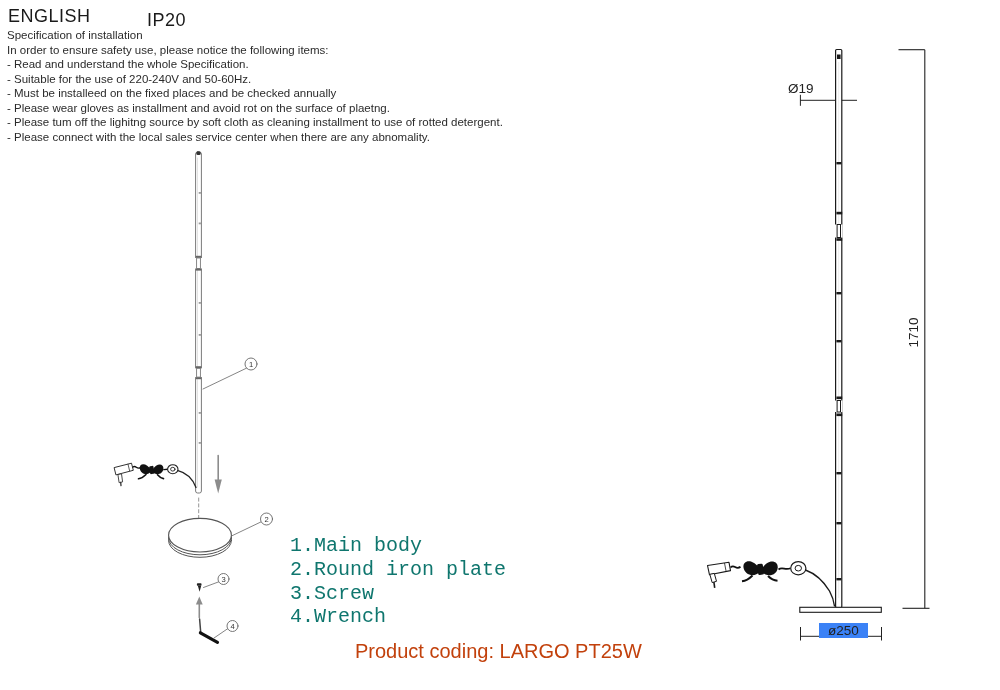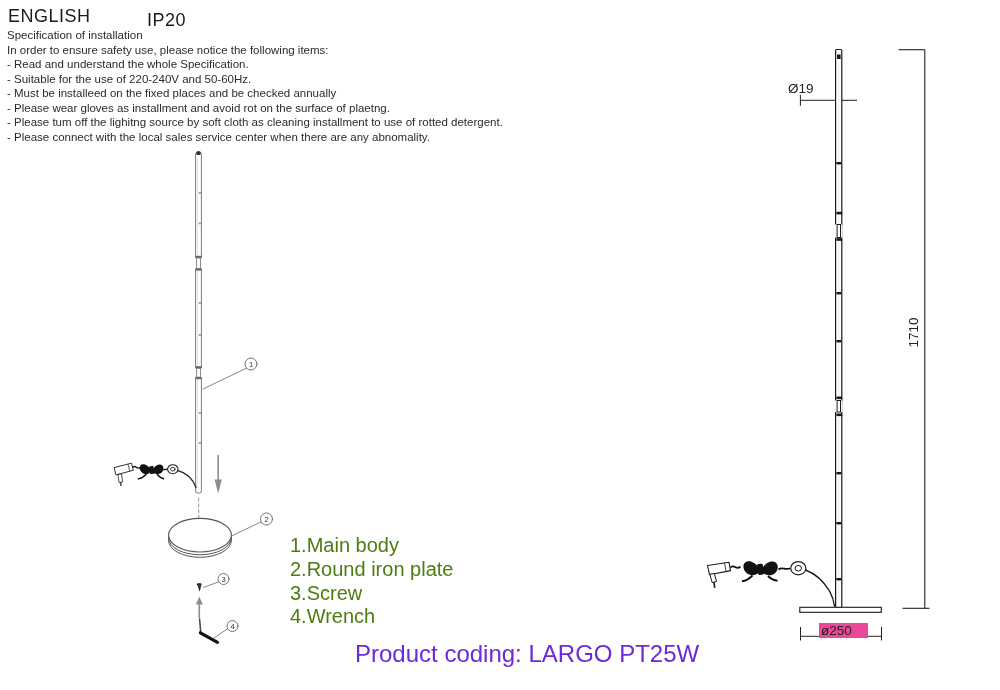--- a/index.html
+++ b/index.html
@@ -4,27 +4,27 @@
 <style>
   html,body{margin:0;padding:0;background:#fff;}
   .canvas{
     position:relative;width:1000px;height:690px;background:#ffffff;overflow:hidden;
     font-family:"Liberation Sans",sans-serif;color:#1a1a1a;
   }
   .abs{position:absolute;white-space:pre;}
   .hdr{font-size:18px;letter-spacing:.5px;color:#1a1a1a;}
   .spec{position:absolute;left:7px;top:28px;font-size:11.5px;line-height:14.55px;color:#2b2b2b;}
   .spec div{white-space:pre;}
-  .parts{position:absolute;left:290px;top:534px;font-size:20px;line-height:23.8px;color:#4d7c0f;}
+  .parts{position:absolute;left:290px;top:534px;font-size:20px;line-height:23.8px;color:#0f766e;font-family:Liberation Mono, monospace;}
   .parts div{white-space:pre;}
-  .coding{position:absolute;left:355px;top:640px;font-size:24px;color:#6d28d9;}
+  .coding{position:absolute;left:355px;top:640px;font-size:20px;color:#c2410c;}
   .dim{position:absolute;font-size:13.5px;color:#222;}
   .dim-top{left:788px;top:81px;}
   .dim-height{left:893px;top:325px;width:41px;height:15px;text-align:center;transform:rotate(-90deg);}
-  .dim-base{left:819px;top:623px;width:45px;background:#ec4899;padding:0 2px;}
+  .dim-base{left:819px;top:623px;width:45px;text-align:center;background:#3b82f6;padding:0 2px;}
   svg{position:absolute;left:0;top:0;}
   svg text.co{font:7.6px "Liberation Sans",sans-serif;fill:#333;}
 </style>
 </head>
 <body>
 
 <div class="canvas">
 
   <svg width="1000" height="690" viewBox="0 0 1000 690">
 

